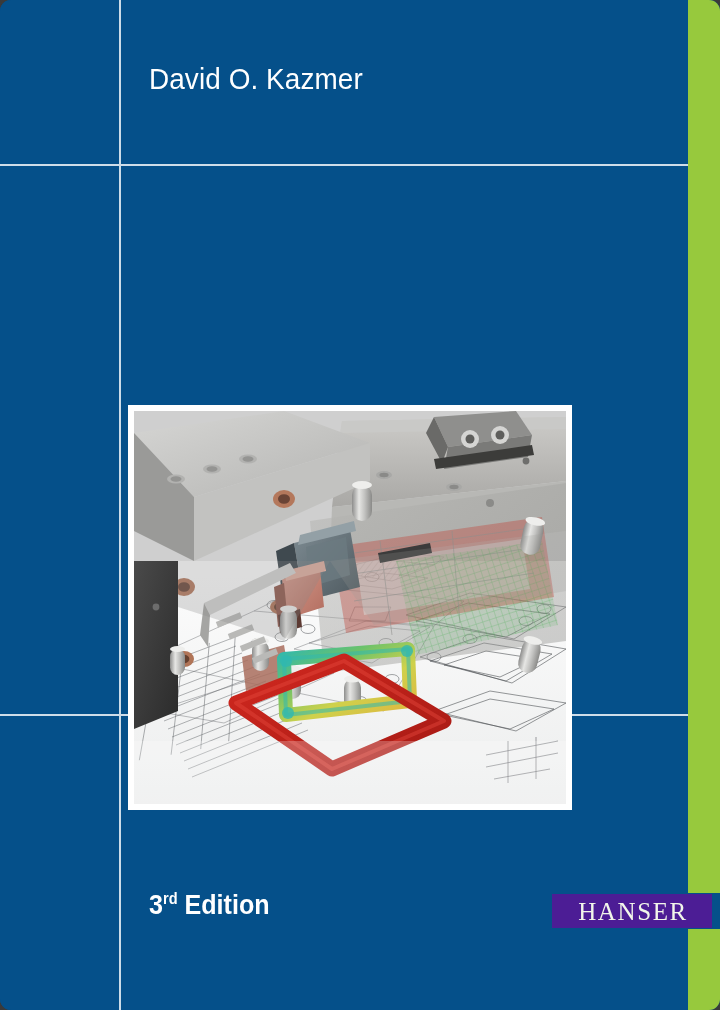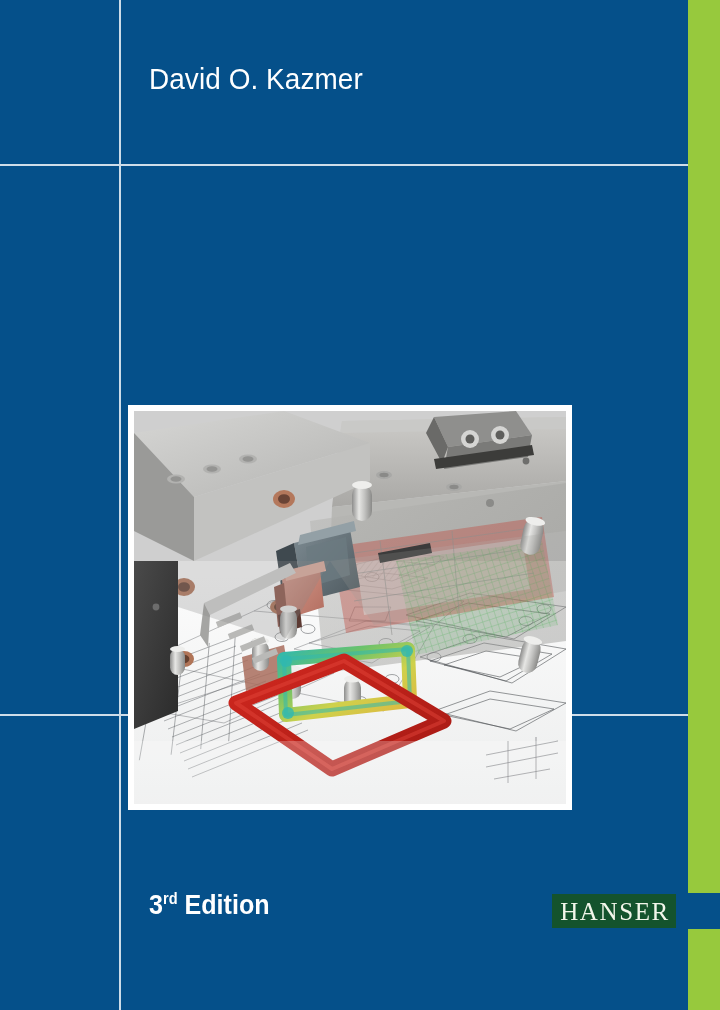--- a/index.html
+++ b/index.html
@@ -8,20 +8,21 @@
     padding: 0;
     background: #3a3a3a;
   }
   #cover {
     position: relative;
     width: 720px;
     height: 1010px;
     overflow: hidden;
     background: #05508a;
     font-family: "Liberation Sans", sans-serif;
+    border-radius: 11px;
     -webkit-font-smoothing: antialiased;
   }
 
   
   .bg-blue {
     position: absolute;
     left: 0; top: 0;
     width: 720px; height: 1010px;
     background: #05508a;
   }
@@ -123,22 +124,22 @@
   .edition sup {
     font-size: 0.58em;
     vertical-align: super;
     font-weight: 700;
   }
 
   
   .logo-box {
     position: absolute;
     left: 552px; top: 894px;
-    width: 124px; height: 34px;
-    background: #14532d;
+    width: 160px; height: 34px;
+    background: #4c1d95;
     display: flex;
     align-items: center;
     justify-content: center;
   }
   .logo-text {
     font-family: "Liberation Serif", serif;
     font-size: 25px;
     color: #f2f6ea;
     letter-spacing: 1.6px;
     line-height: 1;

